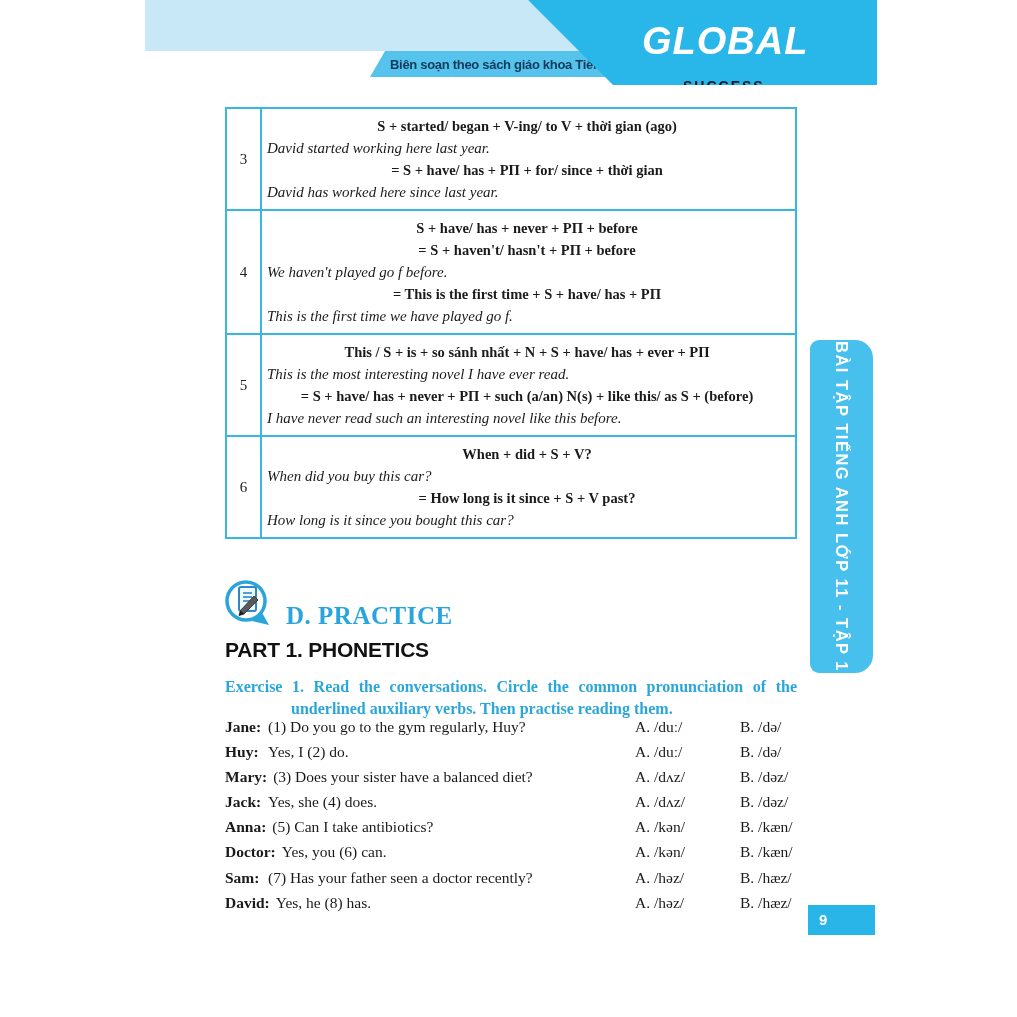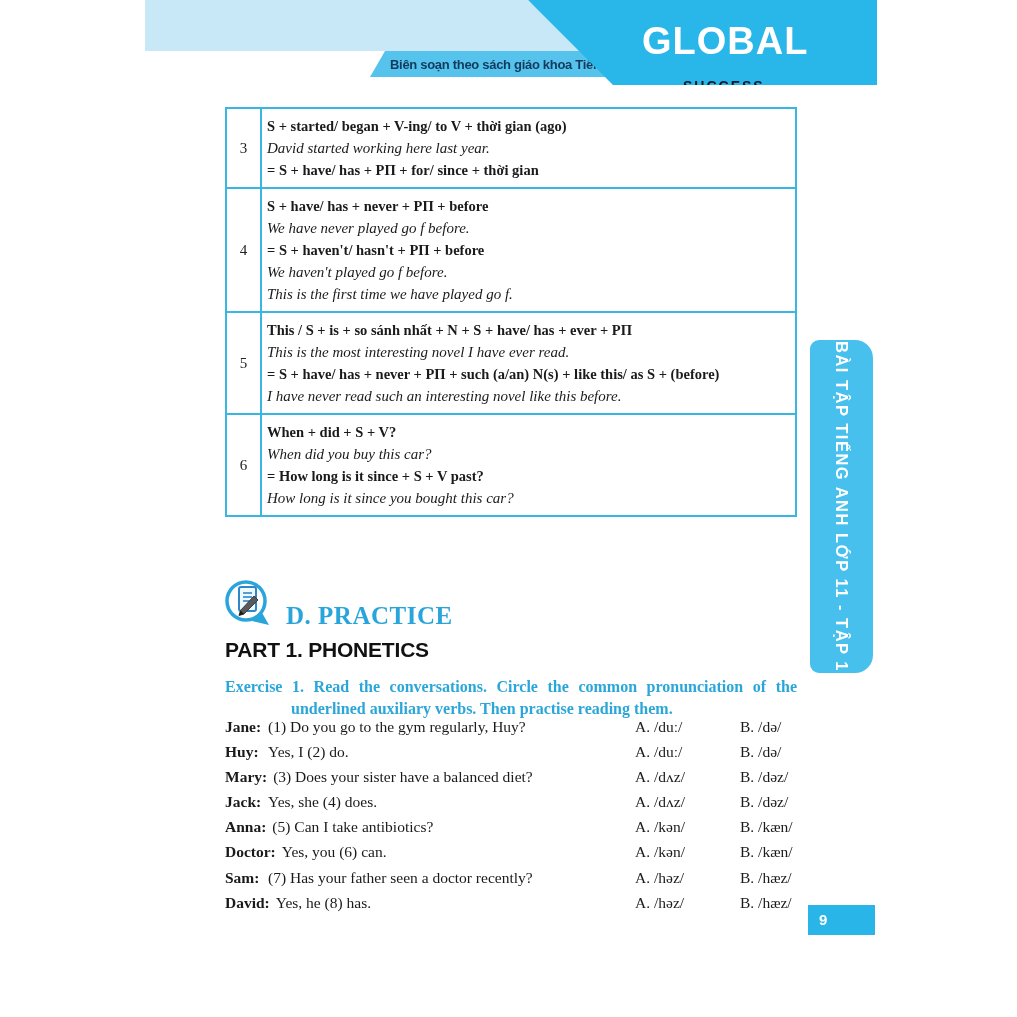--- a/index.html
+++ b/index.html
@@ -20,41 +20,41 @@
   .hdr-strip span{
     font-family:"Liberation Sans",sans-serif;font-weight:bold;font-size:13px;
     letter-spacing:-0.3px;color:#123a5e;padding-left:20px;white-space:nowrap;
   }
   .hdr-brand{
     position:absolute;left:528px;top:0;width:349px;height:85px;background:#29b6e9;
     clip-path:polygon(0 0,100% 0,100% 100%,85px 100%);
   }
   .brand-global{
     position:absolute;left:114px;top:20px;color:#ffffff;
-    font-family:"Liberation Sans",sans-serif;font-weight:bold;font-size:38px;letter-spacing:1px;
+    font-family:"Liberation Sans",sans-serif;font-weight:bold;font-size:38px;letter-spacing:1px;font-style:italic;
   }
   .brand-success{
     position:absolute;left:155px;top:78px;color:#0f172a;
     font-family:"Liberation Sans",sans-serif;font-weight:bold;font-size:14px;letter-spacing:2px;
   }
   
   .gtable{
     position:absolute;left:225px;top:107px;width:572px;
     border:2px solid #3ab6e2;box-sizing:border-box;background:#fff;
   }
   .grow{display:flex;border-top:2px solid #3ab6e2;}
   .grow:first-child{border-top:none;}
   .gnum{
     width:33px;min-width:33px;border-right:2px solid #3ab6e2;
     display:flex;align-items:center;justify-content:center;
     font-size:15px;color:#222;
   }
   .gcell{flex:1;padding:6px 8px 6px 5px;}
   .gline{font-size:14.5px;line-height:22px;white-space:nowrap;}
-  .gline.b{font-weight:bold;}
+  .gline.b{font-weight:bold;text-align:center;}
   .gline.i{font-style:italic;font-size:15px;}
   
   .practice-head{position:absolute;left:224px;top:578px;display:flex;align-items:center;}
   .practice-icon{width:48px;height:50px;}
   .practice-title{
     margin-left:14px;margin-top:24px;color:#2aa5dc;font-weight:bold;font-size:25px;
     font-family:"Liberation Serif",serif;letter-spacing:0.5px;
   }
   .part-title{
     position:absolute;left:225px;top:638px;
@@ -105,30 +105,31 @@
 </div>
 
 <div class="gtable">
 
   <div class="grow">
     <div class="gnum">3</div>
     <div class="gcell">
       <div class="gline b">S + started/ began + V-ing/ to V + thời gian (ago)</div>
       <div class="gline i">David started working here last year.</div>
       <div class="gline b">= S + have/ has + PΠ + for/ since + thời gian</div>
+      <div class="gline i">David has worked here since last year.</div>
     </div>
   </div>
 
   <div class="grow">
     <div class="gnum">4</div>
     <div class="gcell">
       <div class="gline b">S + have/ has + never + PΠ + before</div>
-      <div class="gline i">We have never played go f before.</div>
       <div class="gline b">= S + haven't/ hasn't + PΠ + before</div>
       <div class="gline i">We haven't played go f before.</div>
+      <div class="gline b">= This is the first time + S + have/ has + PΠ</div>
       <div class="gline i">This is the first time we have played go f.</div>
     </div>
   </div>
 
   <div class="grow">
     <div class="gnum">5</div>
     <div class="gcell">
       <div class="gline b">This / S + is + so sánh nhất + N + S + have/ has + ever + PΠ</div>
       <div class="gline i">This is the most interesting novel I have ever read.</div>
       <div class="gline b">= S + have/ has + never + PΠ + such (a/an) N(s) + like this/ as S + (before)</div>

